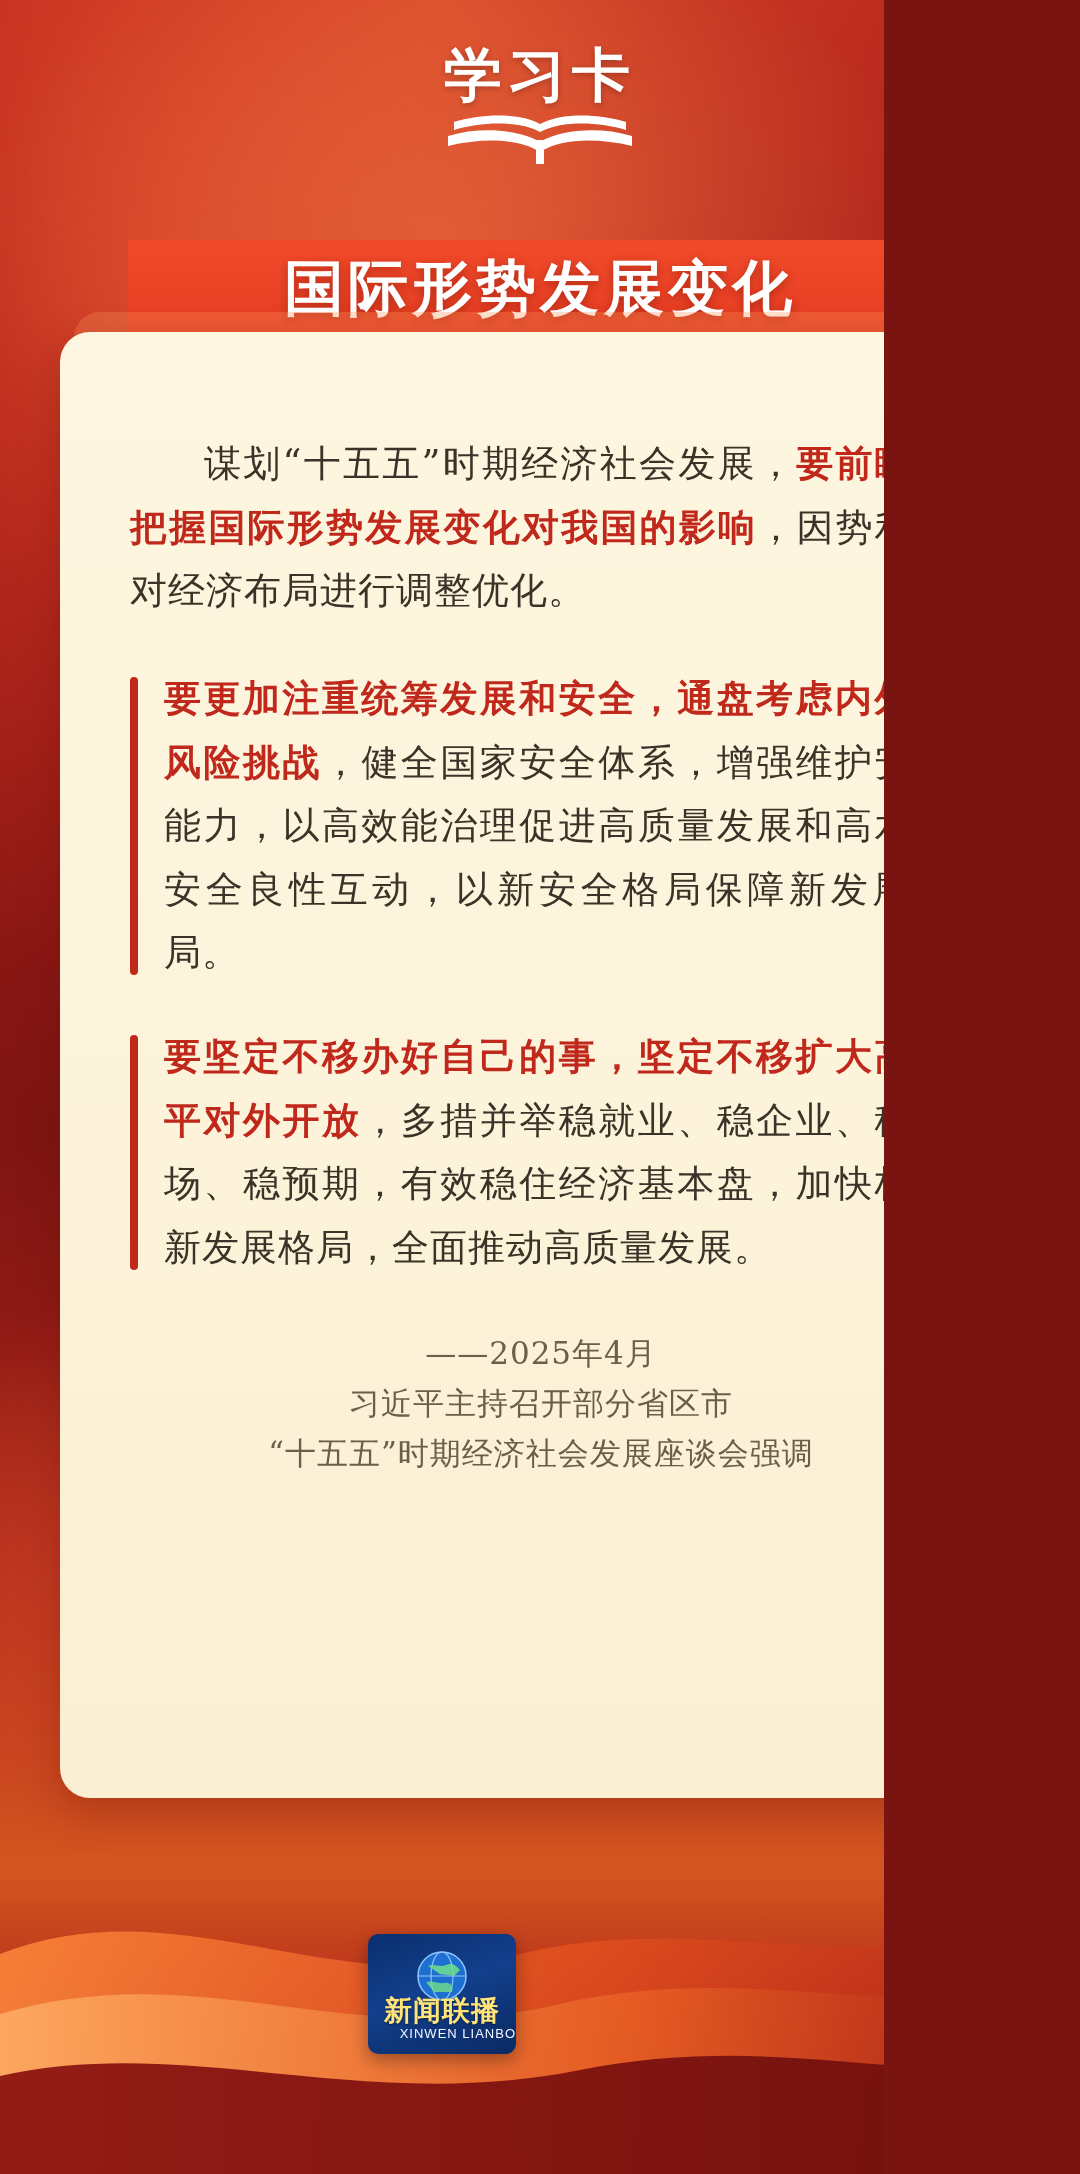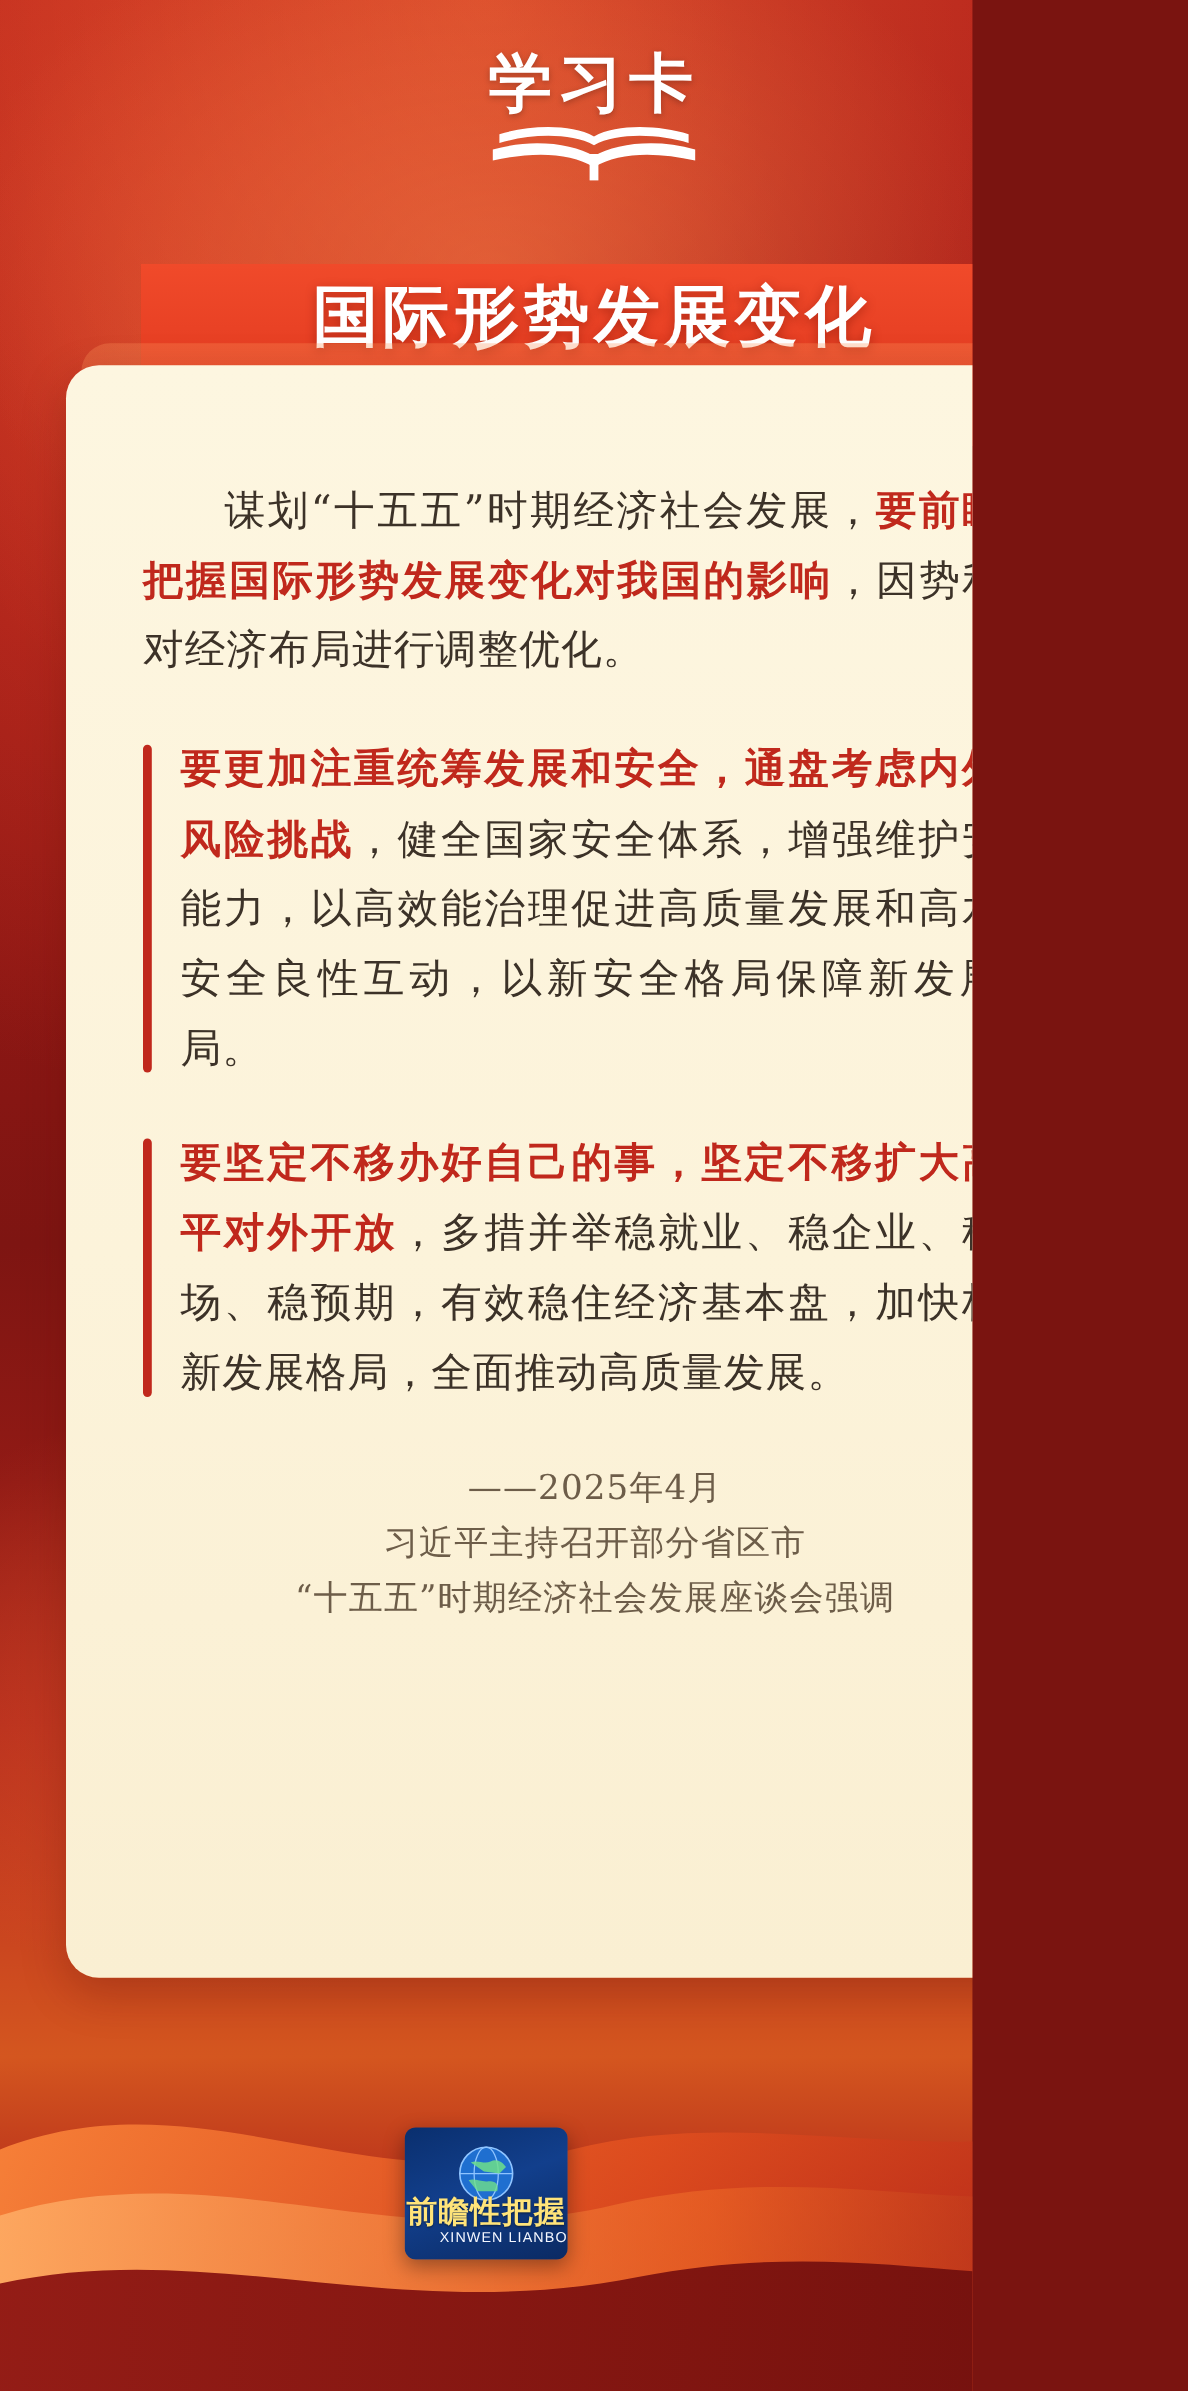--- a/index.html
+++ b/index.html
@@ -319,17 +319,17 @@
 
   <div class="footer-logo">
     <svg class="footer-globe" width="96" height="52" viewBox="0 0 96 52" aria-hidden="true">
       <circle cx="48" cy="26" r="24" fill="#1f6fd0"></circle>
       <circle cx="48" cy="26" r="24" fill="none" stroke="#8fc4ff" stroke-width="1.5"></circle>
       <ellipse cx="48" cy="26" rx="11" ry="24" fill="none" stroke="#8fc4ff" stroke-width="1.2"></ellipse>
       <line x1="24" y1="26" x2="72" y2="26" stroke="#8fc4ff" stroke-width="1.2"></line>
       <path d="M34 16 C40 13, 46 18, 52 15 C58 12, 63 16, 66 20 L60 26 L46 24 Z" fill="#6fe08a" opacity="0.85"></path>
       <path d="M32 32 C38 30, 44 34, 50 33 C56 32, 60 36, 58 42 L40 42 Z" fill="#6fe08a" opacity="0.8"></path>
     </svg>
-    <div class="footer-cn">前瞻性把握</div>
+    <div class="footer-cn">新闻联播</div>
     <div class="footer-en">XINWEN LIANBO</div>
   </div>
 
 </div>
 
 </body></html>

